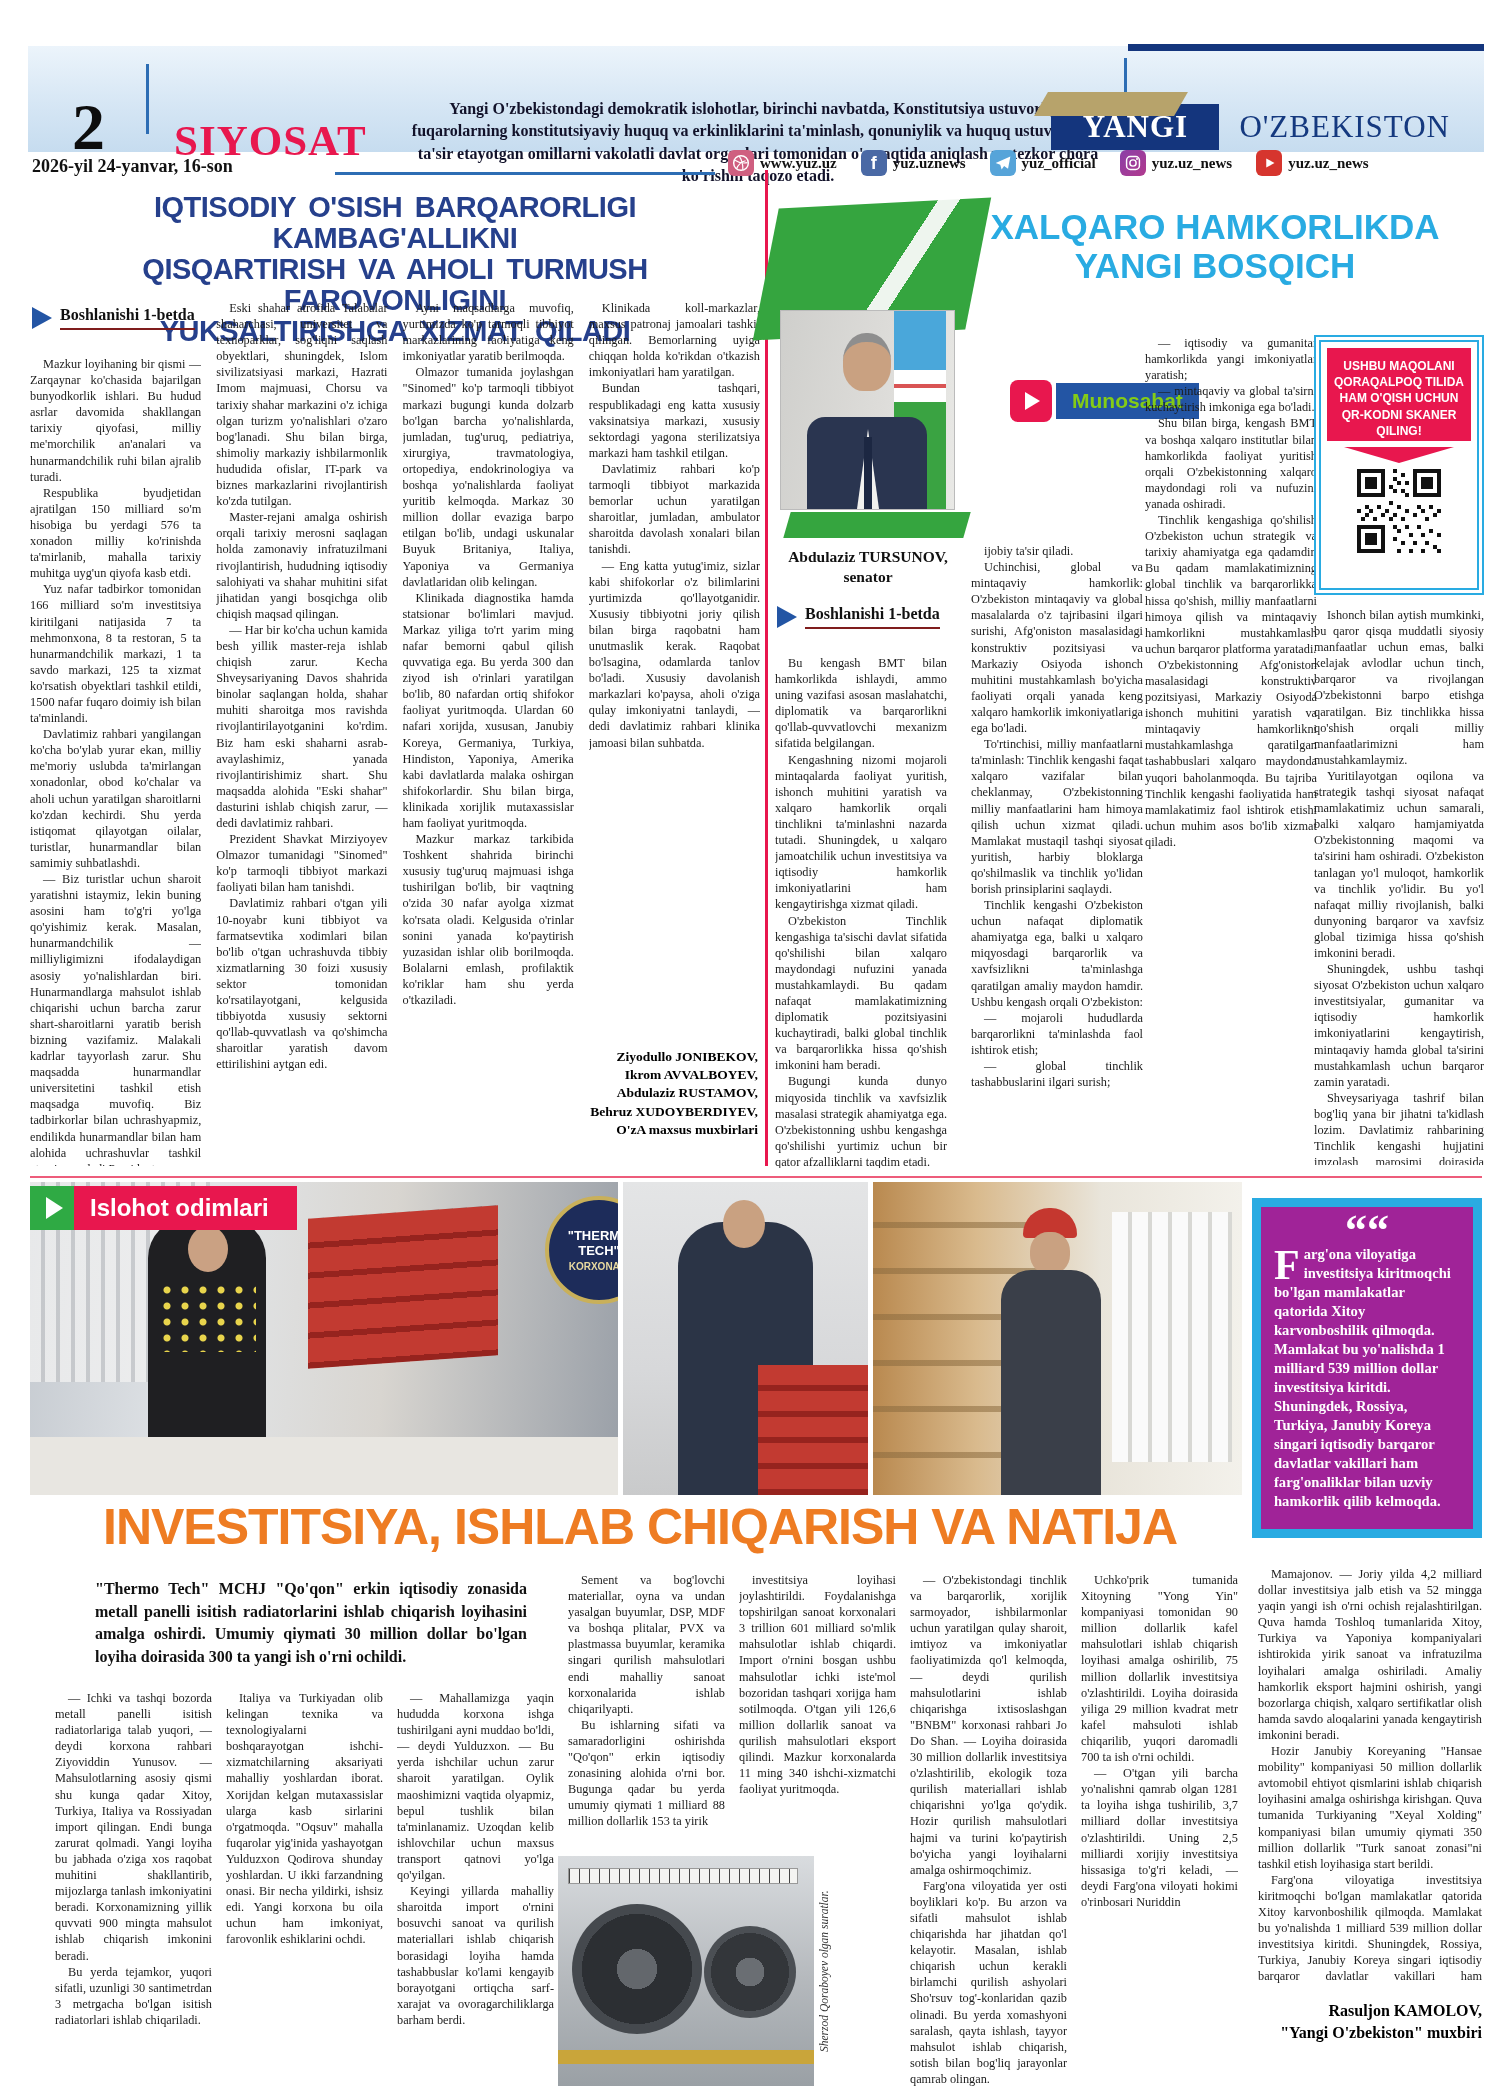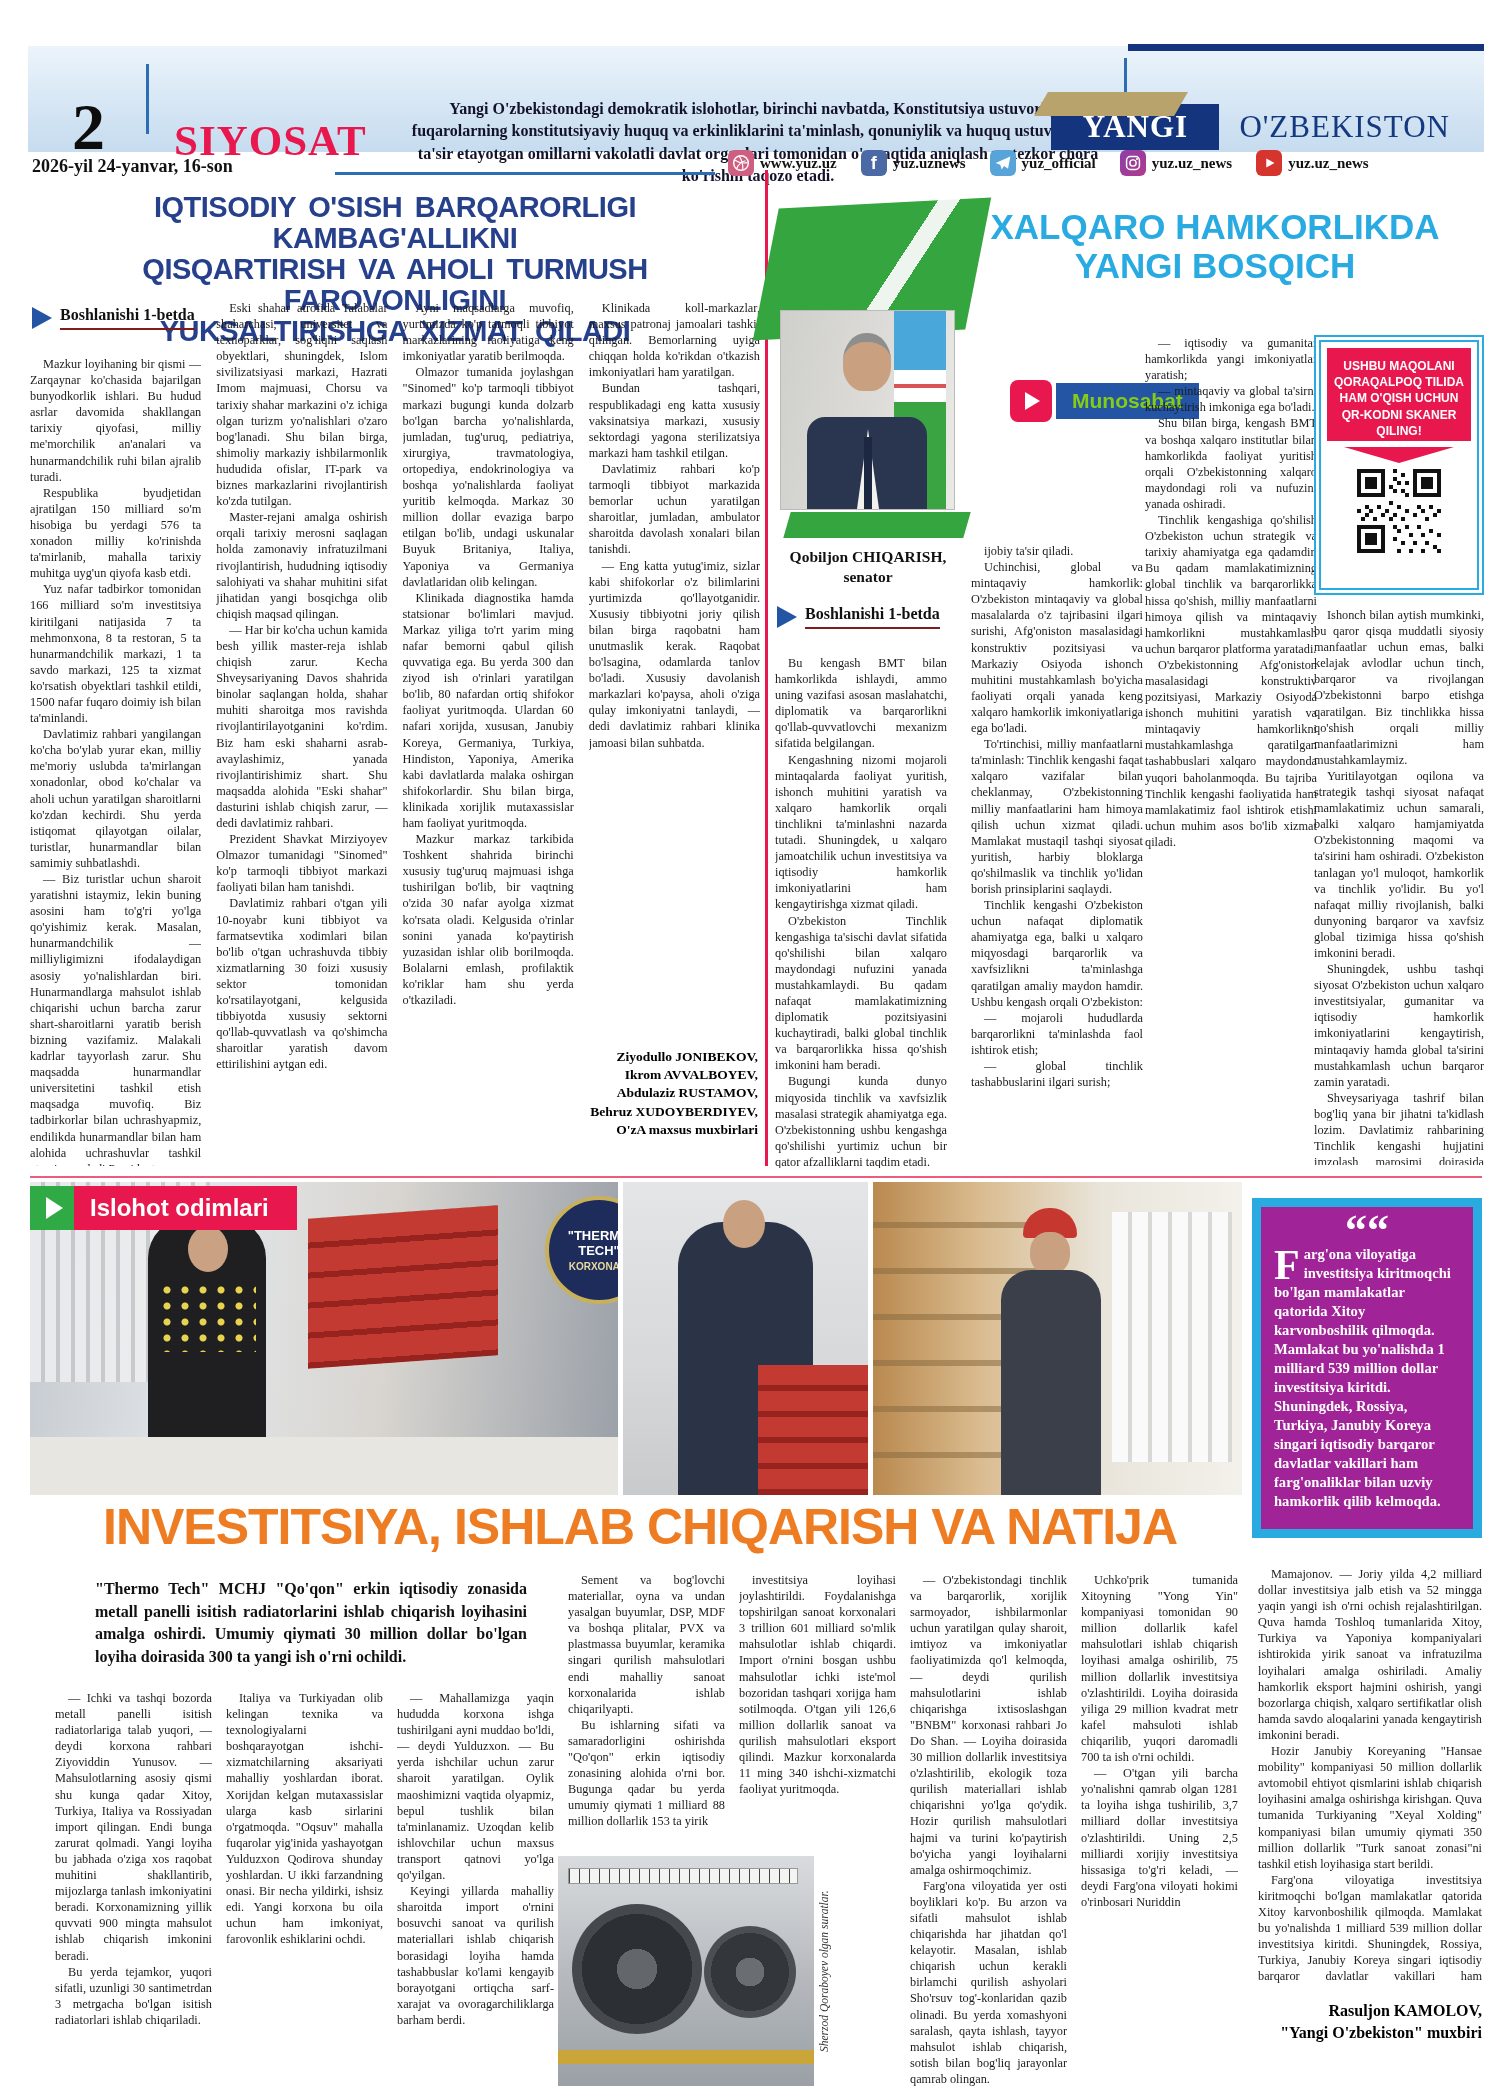--- a/index.html
+++ b/index.html
@@ -299,21 +299,21 @@
     </div>
     <div class="photo-senator">
       <div class="ps-flag"></div>
       <div class="ps-head"></div>
       <div class="ps-body"></div>
       <div class="ps-shirt"></div>
       <div class="ps-tie"></div>
     </div>
     <div class="flag-ribbon"></div>
     <div class="ra-caption">
-      <div>Qobiljon CHIQARISH,</div>
+      <div>Abdulaziz TURSUNOV,</div>
       <div>senator</div>
     </div>
     <div class="cont-label ra-contlabel">
       <span class="tri"></span>
       <span class="txt">Boshlanishi 1-betda</span>
     </div>
     <div class="munosabat">
       <div class="mun-play">
           <i></i>
         </div>

